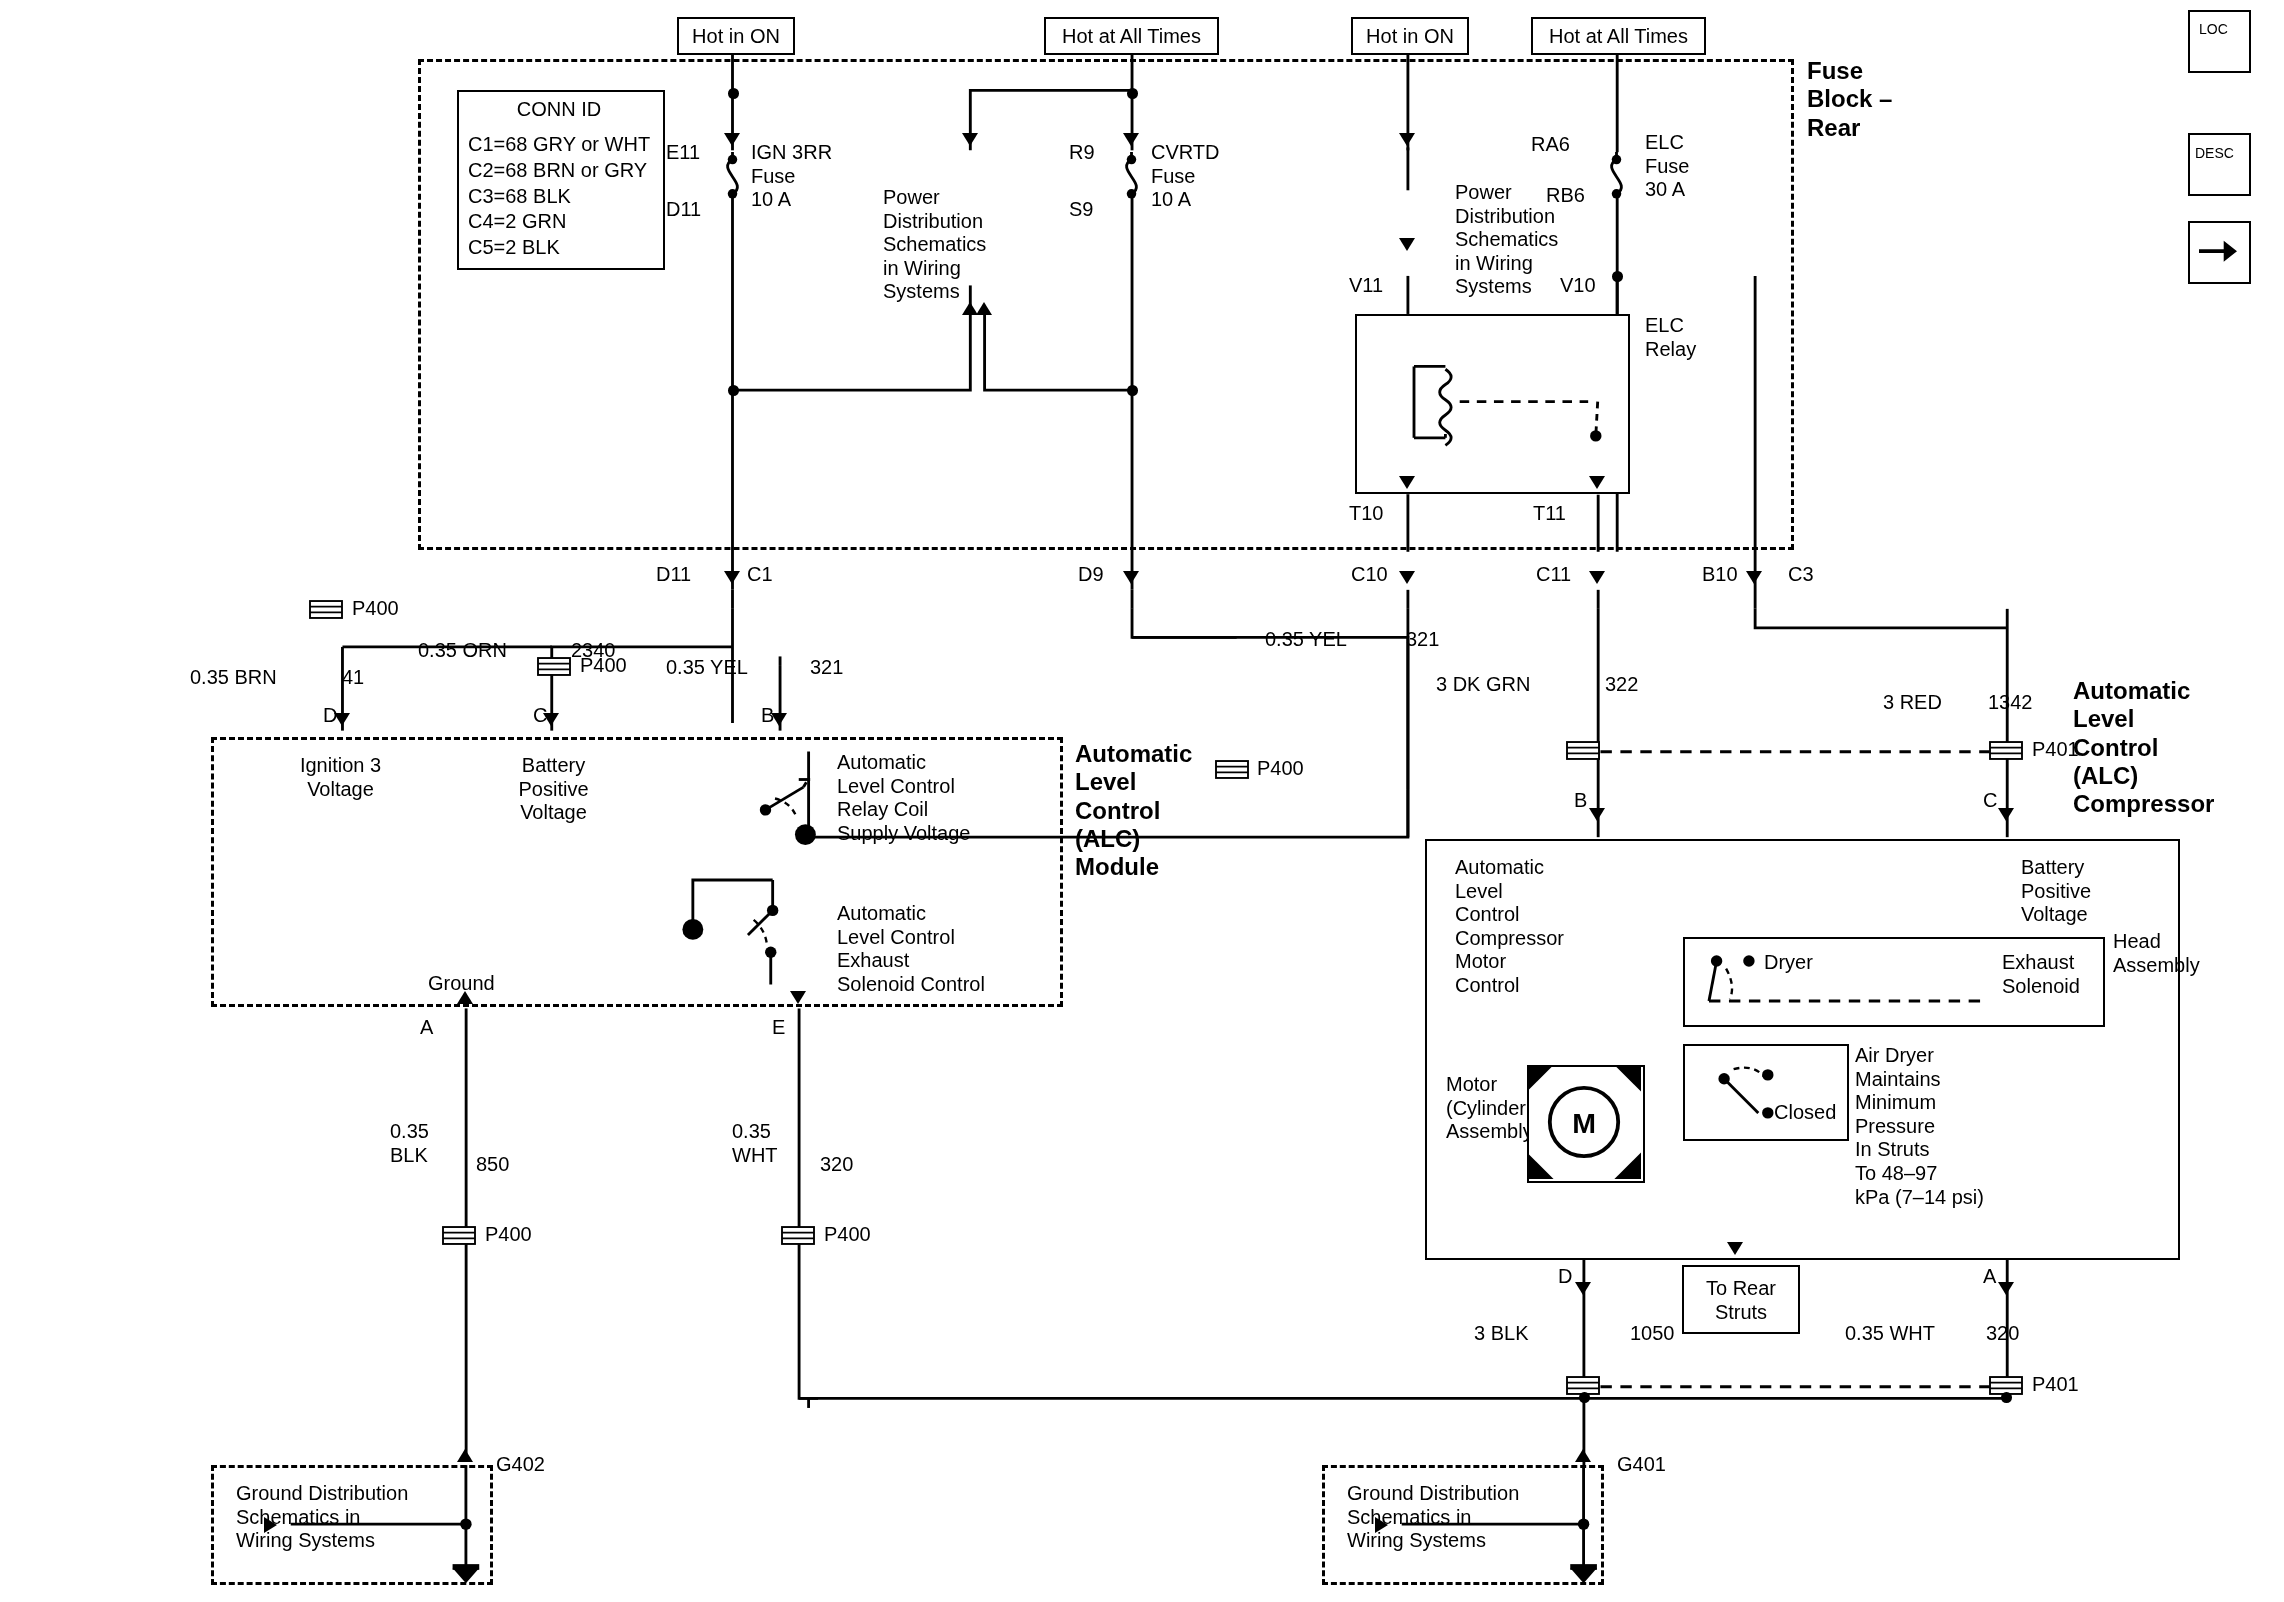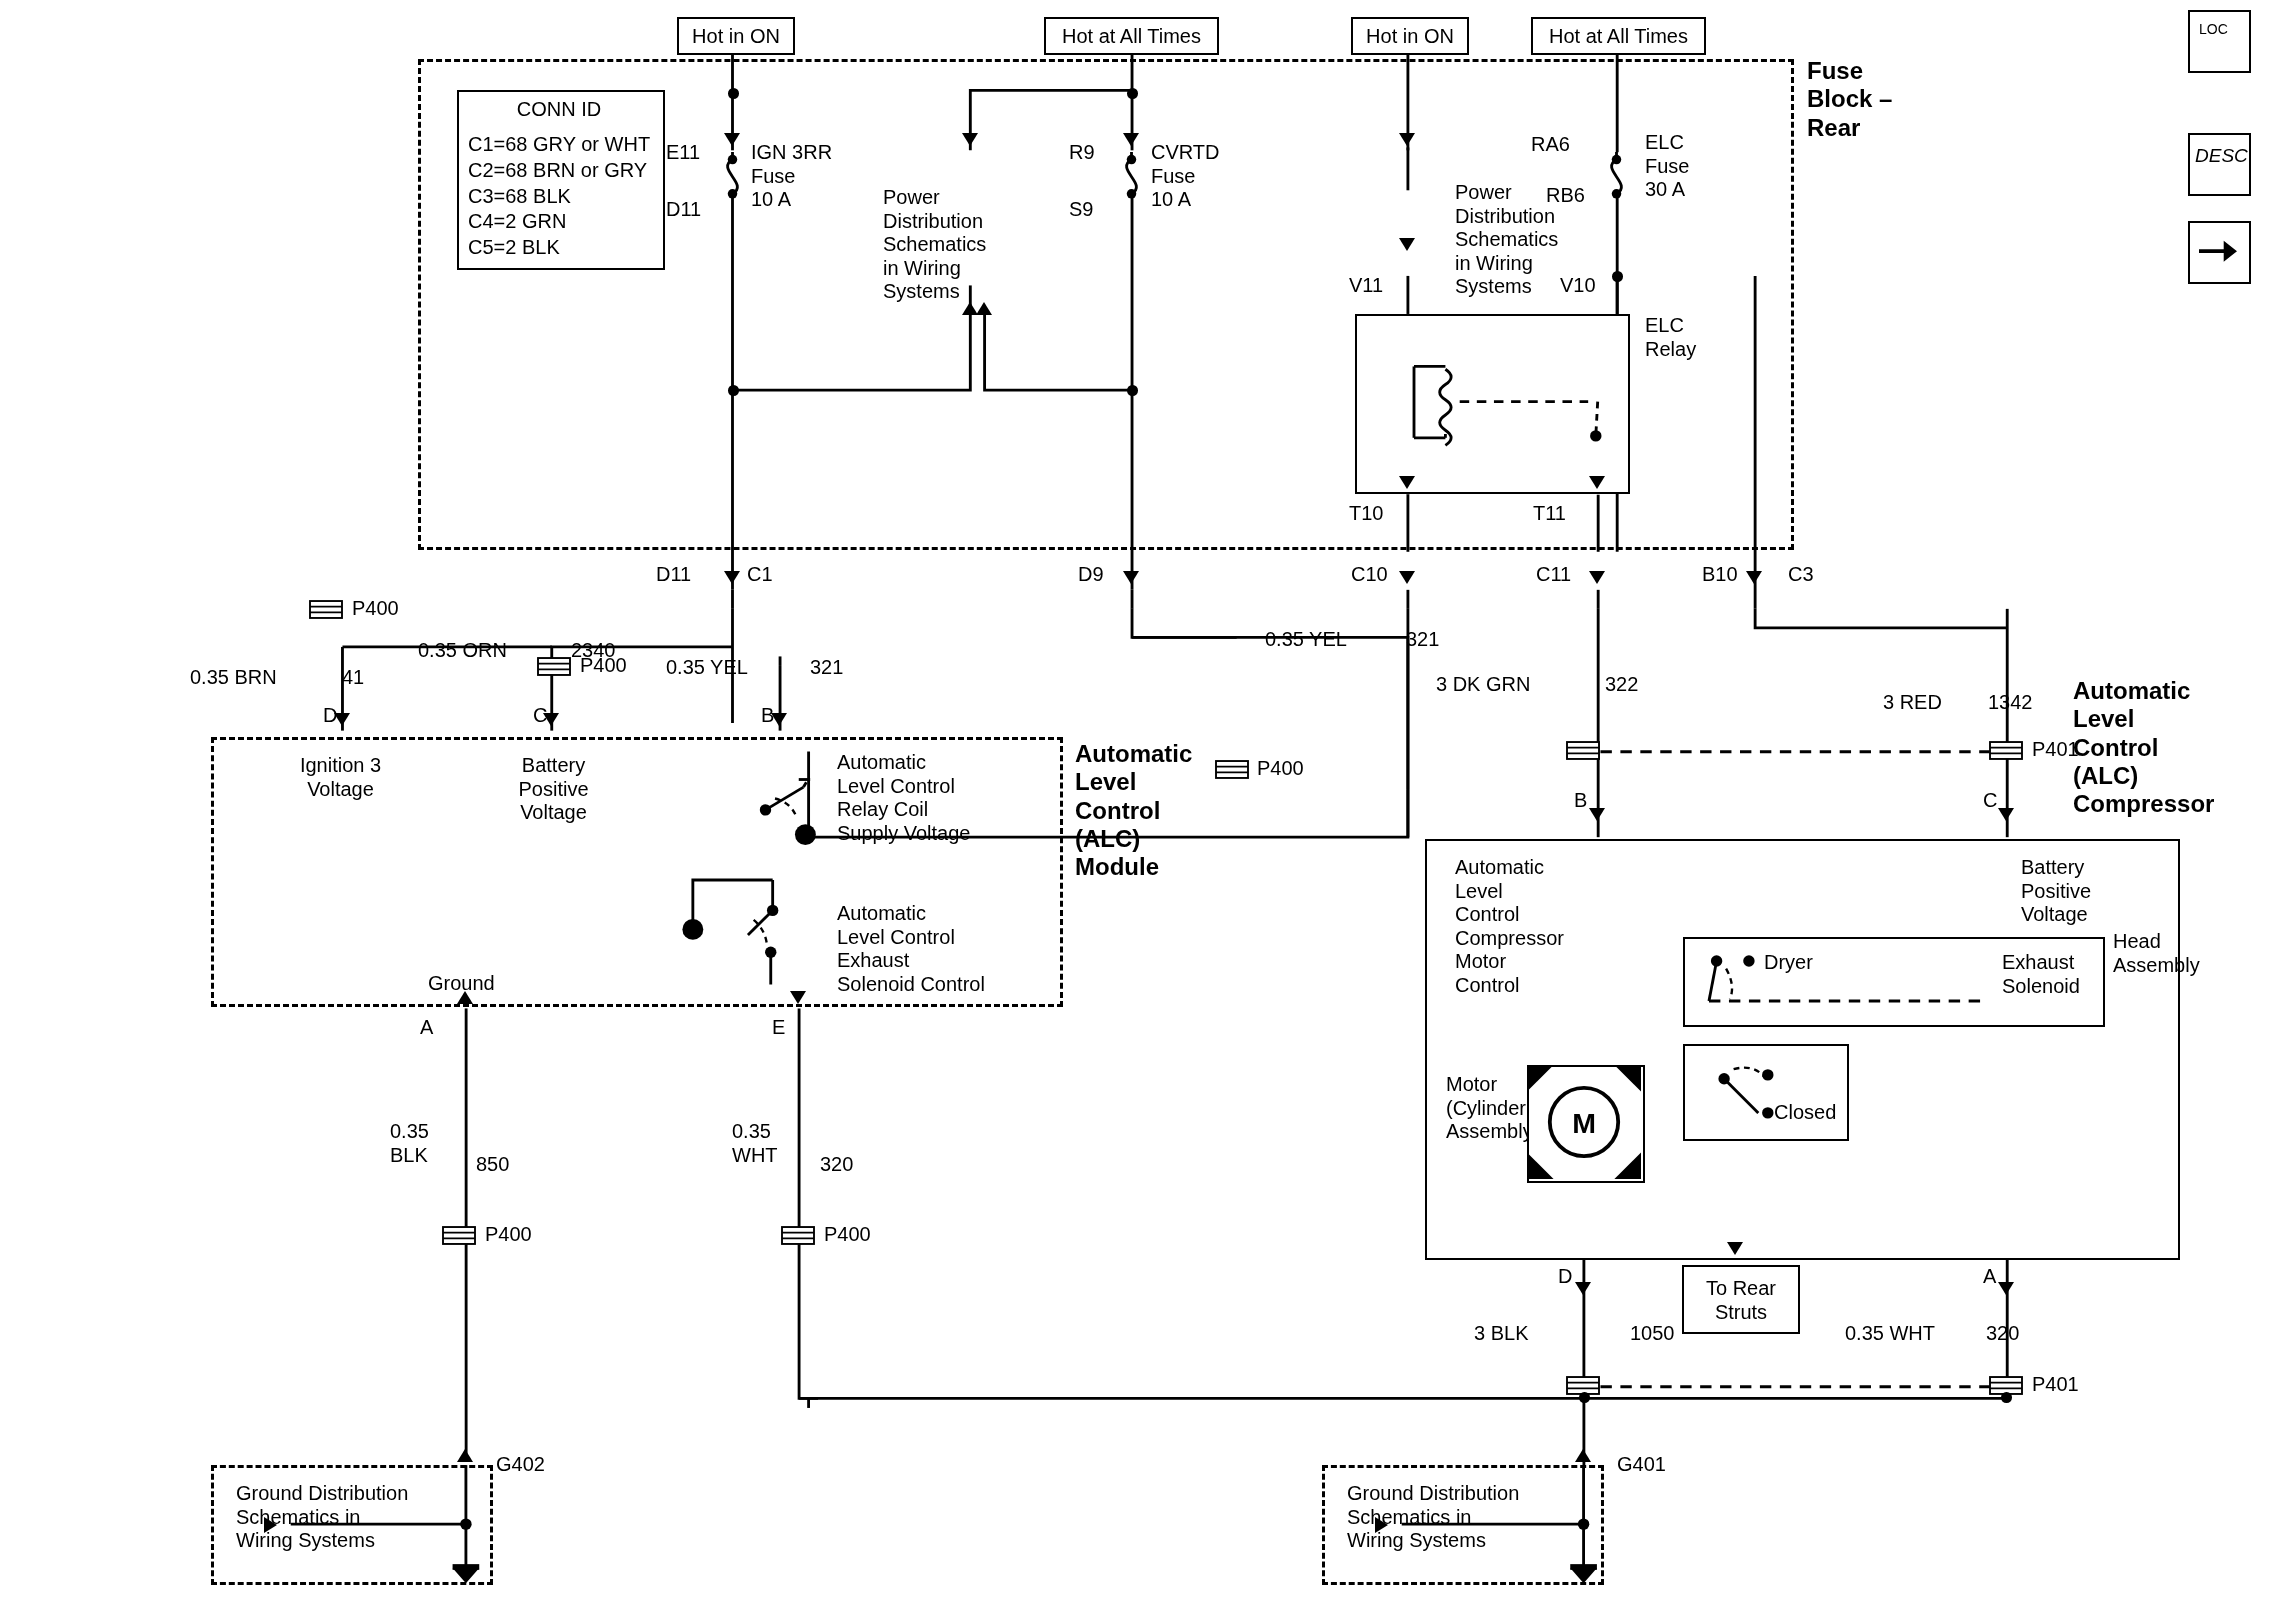--- a/index.html
+++ b/index.html
@@ -101,21 +101,21 @@
 
       <path d="M2110 1320 L2110 1470"></path>
 
       <path d="M1825 1060 L1825 1310"></path>
     </g>
   </svg>
 
   <div class="box" style="left:2188px;top:9.5px;width:59px;height:59px;"></div>
   <div class="lbl" style="left:2199px;top:21px;font-size:14px;">LOC</div>
   <div class="box" style="left:2188px;top:133px;width:59px;height:59px;"></div>
-  <div class="lbl" style="left:2195px;top:145px;font-size:19px;font-style:italic;">DESC</div>
+  <div class="lbl" style="left:2195px;top:145px;font-size:14px;">DESC</div>
   <div class="box" style="left:2188px;top:221px;width:59px;height:59px;"></div>
   <svg style="left:2197px;top:236px;" width="42" height="28.5" viewBox="0 0 44 30">
     <path d="M2 14 L28 14 L28 5 L42 16 L28 27 L28 18 L2 18 Z" fill="#000"></path>
   </svg>
 
   <div class="tbox" style="left:677px;top:17px;width:114px;height:34px;">Hot in ON</div>
   <div class="tbox" style="left:1044px;top:17px;width:171px;height:34px;">Hot at All Times</div>
   <div class="tbox" style="left:1351px;top:17px;width:114px;height:34px;">Hot in ON</div>
   <div class="tbox" style="left:1531px;top:17px;width:171px;height:34px;">Hot at All Times</div>
 
@@ -426,20 +426,27 @@
 
   <div class="box" style="left:1683px;top:1044px;width:162px;height:93px;"></div>
   <svg style="left:1688px;top:1048px;" width="152" height="88" viewBox="0 0 160 92">
     <circle cx="38" cy="32" r="6" fill="#000"></circle>
     <path d="M38 32 L74 68" stroke="#000" stroke-width="3" fill="none"></path>
     <circle cx="84" cy="28" r="6" fill="#000"></circle>
     <circle cx="84" cy="68" r="6" fill="#000"></circle>
     <path d="M48 22 q22 -6 34 10" stroke="#000" stroke-width="2.5" fill="none" stroke-dasharray="6 5"></path>
   </svg>
   <div class="lbl" style="left:1774px;top:1101px;">Closed</div>
+  <div class="lbl" style="left:1855px;top:1044px;">Air Dryer
+Maintains
+Minimum
+Pressure
+In Struts
+To 48–97
+kPa (7–14 psi)</div>
 
   <div class="arrowdn" style="left:1727px;top:1242px;"></div>
   <div class="tbox" style="left:1682px;top:1265px;width:114px;height:65px;">To Rear
 Struts</div>
 
   <div class="dash" style="left:211px;top:1465px;width:276px;height:114px;"></div>
   <div class="lbl" style="left:236px;top:1482px;">Ground Distribution
 Schematics in
 Wiring Systems</div>
   <div class="lbl" style="left:496px;top:1453px;">G402</div>

